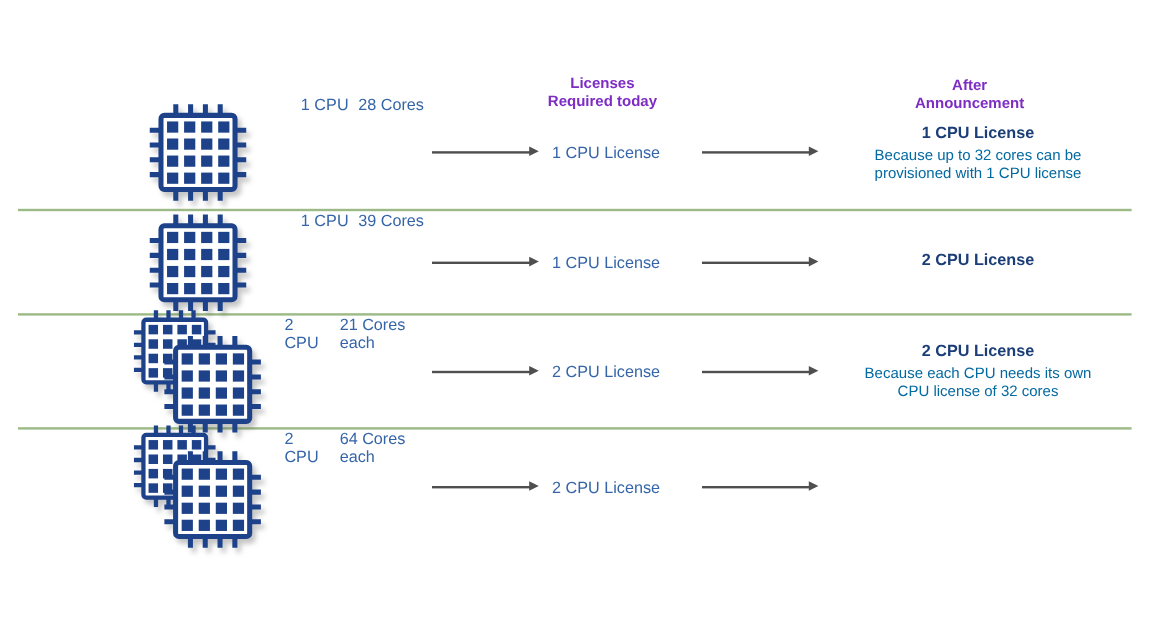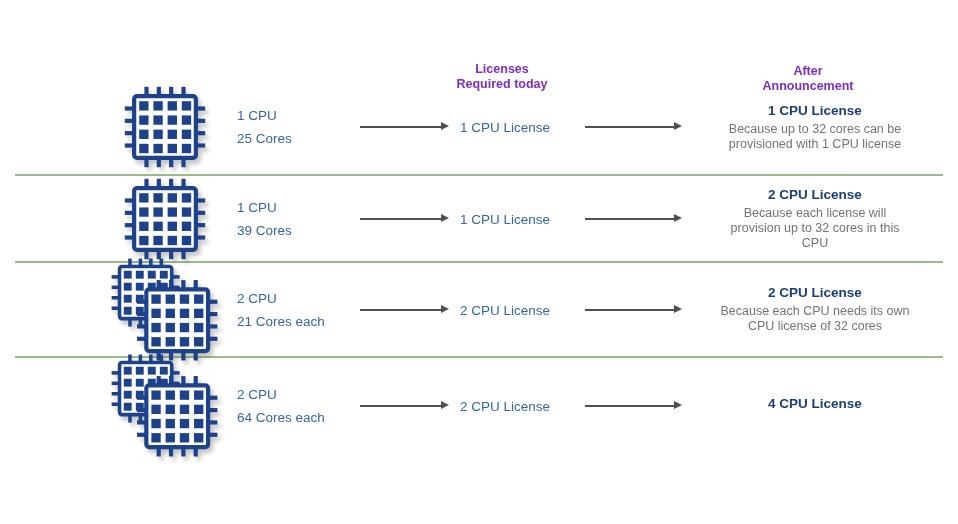--- a/index.html
+++ b/index.html
@@ -36,21 +36,21 @@
   .r4{top:358px;height:95px;}
 
   .chipcol{
     position:absolute;left:85px;top:0;bottom:0;width:130px;
     display:flex;align-items:center;justify-content:center;
   }
   .chip-svg{filter:drop-shadow(3px 4px 2px rgba(90,90,90,0.35));}
 
   .desc{
     position:absolute;left:222px;top:0;bottom:0;width:130px;
-    display:flex;flex-direction:column;justify-content:center;
+    display:flex;flex-direction:row;justify-content:center;
     gap:8px;
     color:#3565a8;
     font-size:13.5px;
     font-weight:500;
   }
 
   .arrow{
     position:absolute;top:50%;height:2px;margin-top:-1px;
     background:#4f4f4f;
   }
@@ -78,21 +78,21 @@
     display:flex;flex-direction:column;justify-content:center;
     text-align:center;
   }
   .after-title{
     color:#1c3e78;
     font-size:13.5px;
     font-weight:bold;
     margin-bottom:4px;
   }
   .after-reason{
-    color:#737373;
+    color:#0369a1;
     font-size:12.5px;
     line-height:15px;
     white-space:pre-line;
     text-align:center;
   }
 </style>
 </head>
 <body>
 
 <svg width="0" height="0" style="position:absolute" aria-hidden="true">
@@ -150,21 +150,21 @@
 Announcement</div>
 
   <div class="row r1 sep">
     <div class="chipcol">
       <svg class="chip-svg" width="86" height="86" viewBox="-1 -1 92 92">
           <use href="#chip-shape"></use>
         </svg>
     </div>
     <div class="desc">
       <span>1 CPU</span>
-      <span>25 Cores</span>
+      <span>28 Cores</span>
     </div>
     <div class="arrow a1"></div>
     <div class="license">1 CPU License</div>
     <div class="arrow a2"></div>
     <div class="after">
       <div class="after-title">1 CPU License</div>
       <div class="after-reason">Because up to 32 cores can be
 provisioned with 1 CPU license</div>
     </div>
   </div>
@@ -177,23 +177,20 @@
     </div>
     <div class="desc">
       <span>1 CPU</span>
       <span>39 Cores</span>
     </div>
     <div class="arrow a1"></div>
     <div class="license">1 CPU License</div>
     <div class="arrow a2"></div>
     <div class="after">
       <div class="after-title">2 CPU License</div>
-      <div class="after-reason">Because each license will
-provision up to 32 cores in this
-CPU</div>
     </div>
   </div>
 
   <div class="row r3 sep">
     <div class="chipcol">
       <svg class="chip-svg" width="112" height="108" viewBox="-1 -1 116 112">
         <use href="#chip-shape" transform="translate(0,0) scale(0.82)"></use>
         <use href="#chip-shape" transform="translate(26,22) scale(0.97)"></use>
       </svg>
     </div>
@@ -219,17 +216,16 @@
       </svg>
     </div>
     <div class="desc">
       <span>2 CPU</span>
       <span>64 Cores each</span>
     </div>
     <div class="arrow a1"></div>
     <div class="license">2 CPU License</div>
     <div class="arrow a2"></div>
     <div class="after">
-      <div class="after-title">4 CPU License</div>
     </div>
   </div>
 
 </div>
 
 </body></html>

